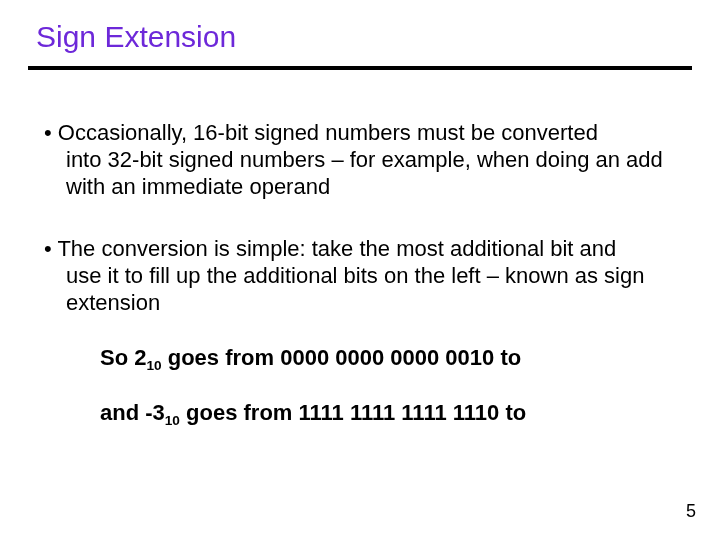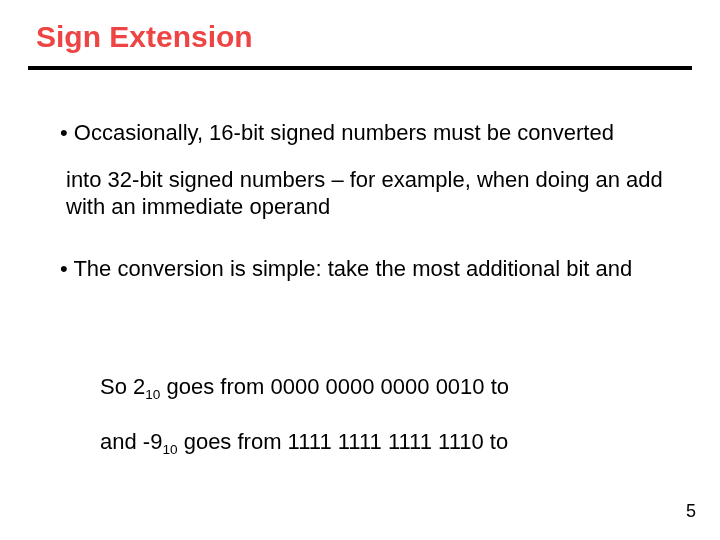--- a/index.html
+++ b/index.html
@@ -16,22 +16,22 @@
     position: relative;
     width: 720px;
     height: 540px;
     box-sizing: border-box;
   }
   .title {
     position: absolute;
     left: 36px;
     top: 20px;
     font-size: 30px;
-    color: #ef4444;
-    font-weight: 700;
+    color: #6d28d9;
+    font-weight: 400;
   }
   .rule {
     position: absolute;
     left: 28px;
     top: 66px;
     width: 664px;
     height: 0;
     border-top: 4px solid #000;
   }
   .body {
@@ -40,34 +40,33 @@
     top: 120px;
     width: 636px;
     font-size: 22px;
     line-height: 1.22;
   }
   .bullet {
     margin-bottom: 36px;
   }
   .bullet .dot {
     display: inline;
-    margin-left: 16px;
   }
   .indent {
     padding-left: 22px;
     display: block;
-    margin-top: 20px;
   }
   .examples {
     position: absolute;
     left: 100px;
-    top: 374px;
+    top: 345px;
     width: 560px;
     font-size: 22px;
     line-height: 1.22;
+    font-weight: bold;
   }
   .ex {
     margin-bottom: 28px;
   }
   .page-num {
     position: absolute;
     right: 24px;
     bottom: 18px;
     font-size: 18px;
     color: #000;
@@ -87,27 +86,28 @@
 
   <div class="rule"></div>
 
   <div class="body">
     <div class="bullet">
       <span class="dot">• Occasionally, 16-bit signed numbers must be converted</span>
       <span class="indent">into 32-bit signed numbers – for example, when doing an add with an immediate operand</span>
     </div>
     <div class="bullet">
       <span class="dot">• The conversion is simple: take the most additional bit and</span>
+      <span class="indent">use it to fill up the additional bits on the left – known as sign extension</span>
     </div>
   </div>
 
   <div class="examples">
     <div class="ex">
       <span>   So 2</span><sub>10</sub><span> goes from  0000 0000 0000 0010   to</span><br>
     </div>
     <div class="ex">
-      <span>  and -9</span><sub>10</sub><span> goes from 1111 1111 1111 1110   to</span><br>
+      <span>  and -3</span><sub>10</sub><span> goes from 1111 1111 1111 1110   to</span><br>
     </div>
   </div>
 
   <div class="page-num">5</div>
 
 </div>
 
 </body></html>

